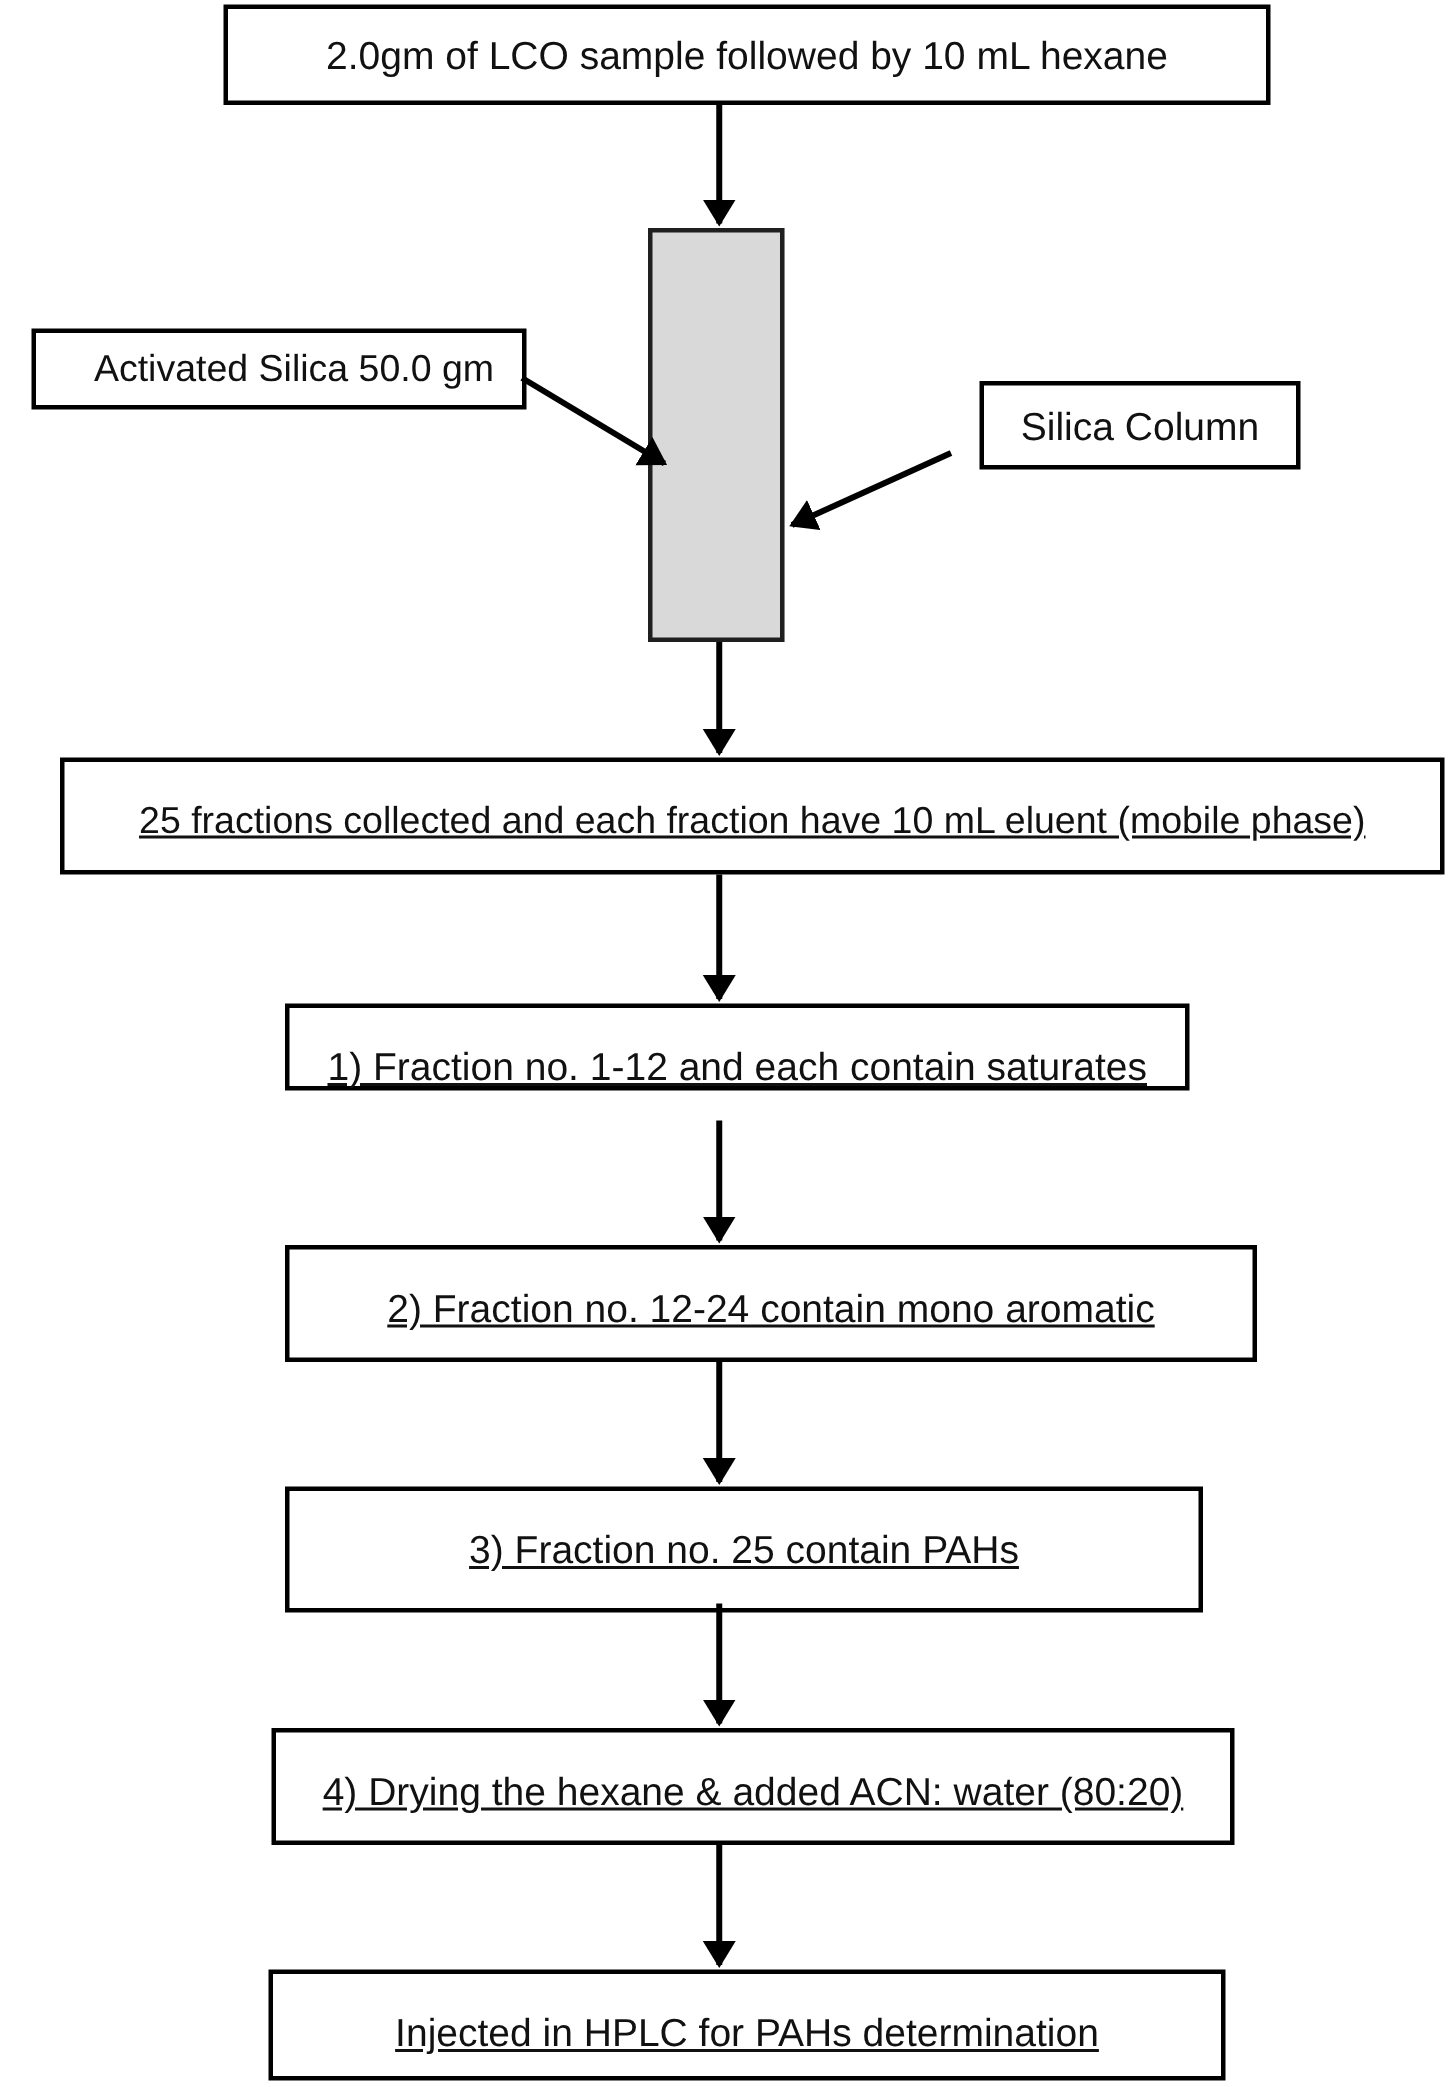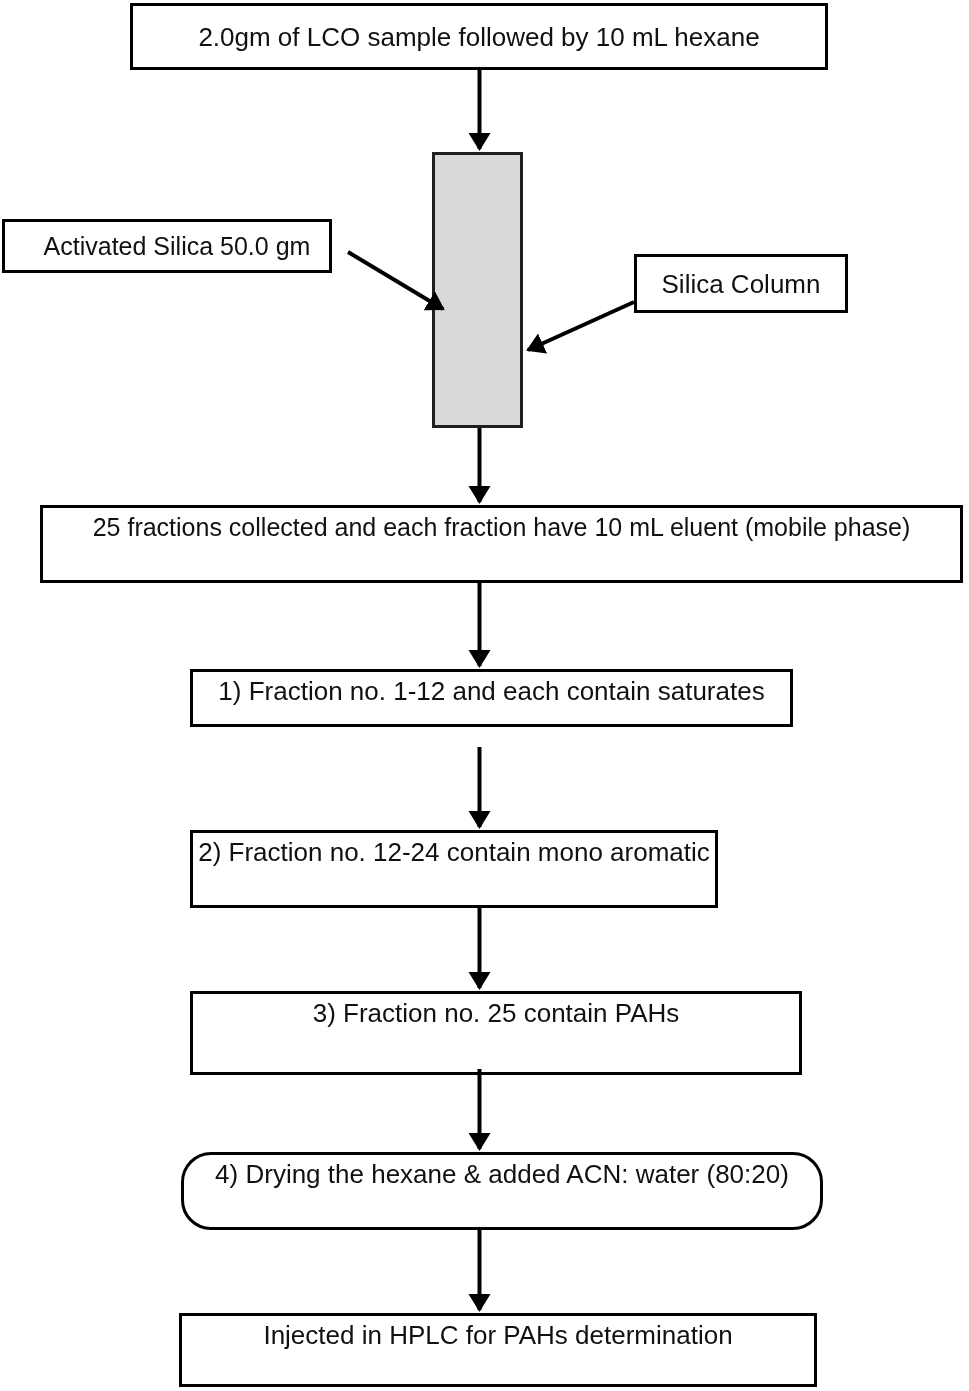--- a/index.html
+++ b/index.html
@@ -17,31 +17,31 @@
     box-sizing: border-box;
     border: 3px solid #000000;
     background: #ffffff;
     display: flex;
     justify-content: center;
     text-align: center;
     font-size: 26px;
     line-height: 30px;
     white-space: nowrap;
   }
-  .v-center { align-items: center; }
-  .v-top    { align-items: flex-start; padding-top: 4px; }
+  .v-center { align-items: center; margin-left: 19px; }
+  .v-top    { align-items: flex-start; padding-top: 24px; text-decoration: underline; }
 
   #box-sample       { left: 130px; top: 3px;    width: 698px; height: 67px; }
   #box-activated    { left: 2px;   top: 219px;  width: 330px; height: 54px; font-size: 25px; padding-left: 20px; }
   #box-silica-label { left: 634px; top: 254px;  width: 214px; height: 59px; align-items: center; }
   #box-fractions    { left: 40px;  top: 505px;  width: 923px; height: 78px; font-size: 25px; }
   #box-step1        { left: 190px; top: 669px;  width: 603px; height: 58px; }
-  #box-step2        { left: 190px; top: 830px;  width: 528px; height: 78px; }
+  #box-step2        { left: 190px; top: 830px;  width: 648px; height: 78px; }
   #box-step3        { left: 190px; top: 991px;  width: 612px; height: 84px; }
-  #box-step4        { left: 181px; top: 1152px; width: 642px; height: 78px; border-radius: 30px; }
+  #box-step4        { left: 181px; top: 1152px; width: 642px; height: 78px; }
   #box-final        { left: 179px; top: 1313px; width: 638px; height: 74px; }
 
   #column {
     position: absolute;
     box-sizing: border-box;
     left: 432px; top: 152px;
     width: 91px; height: 276px;
     background: #d9d9d9;
     border: 3px solid #1f1f1f;
   }

